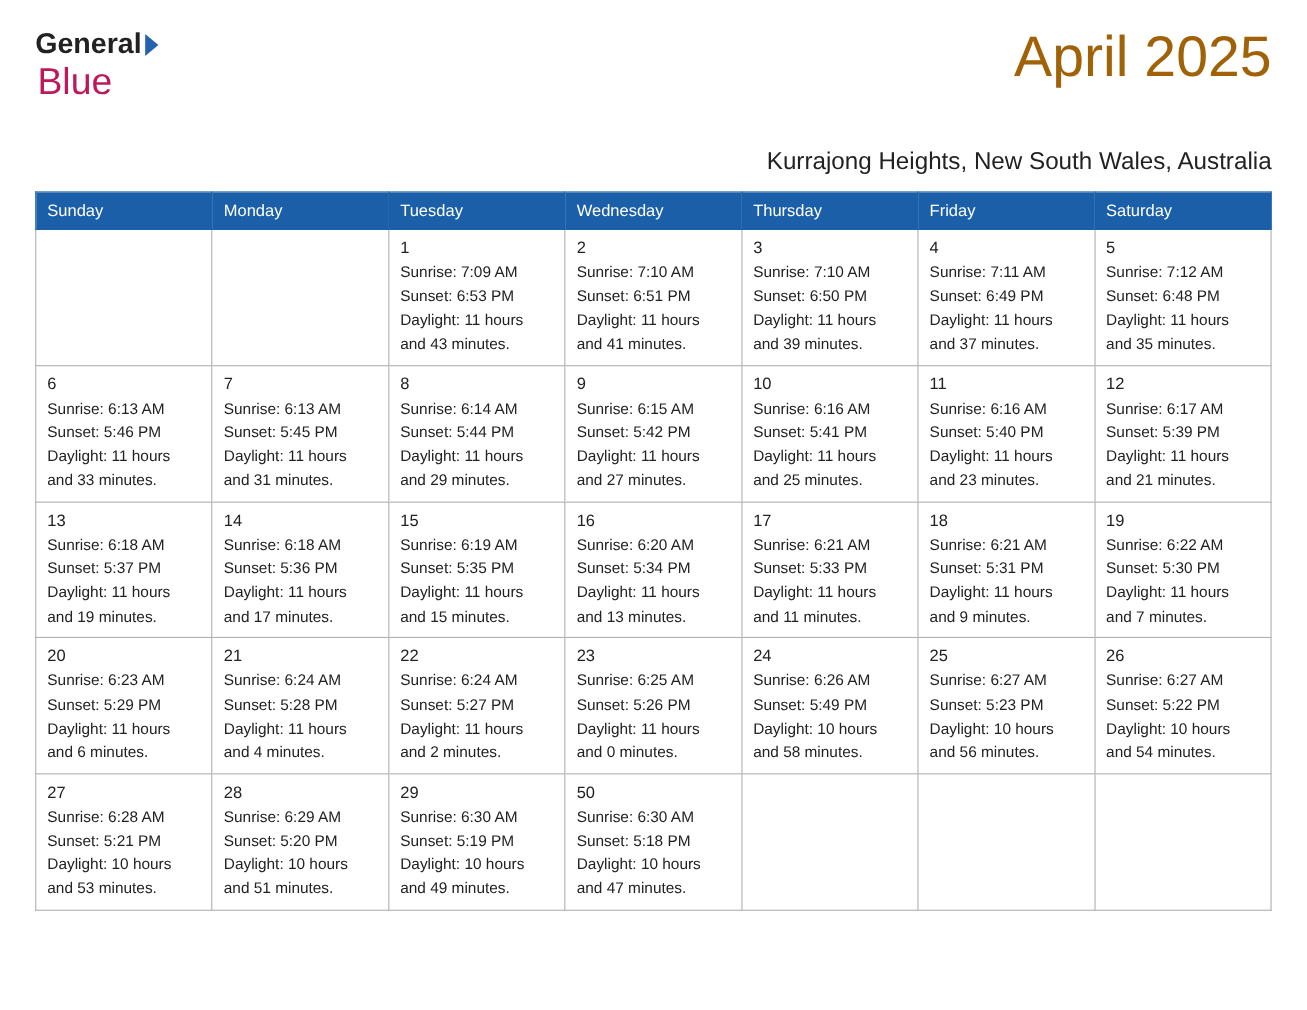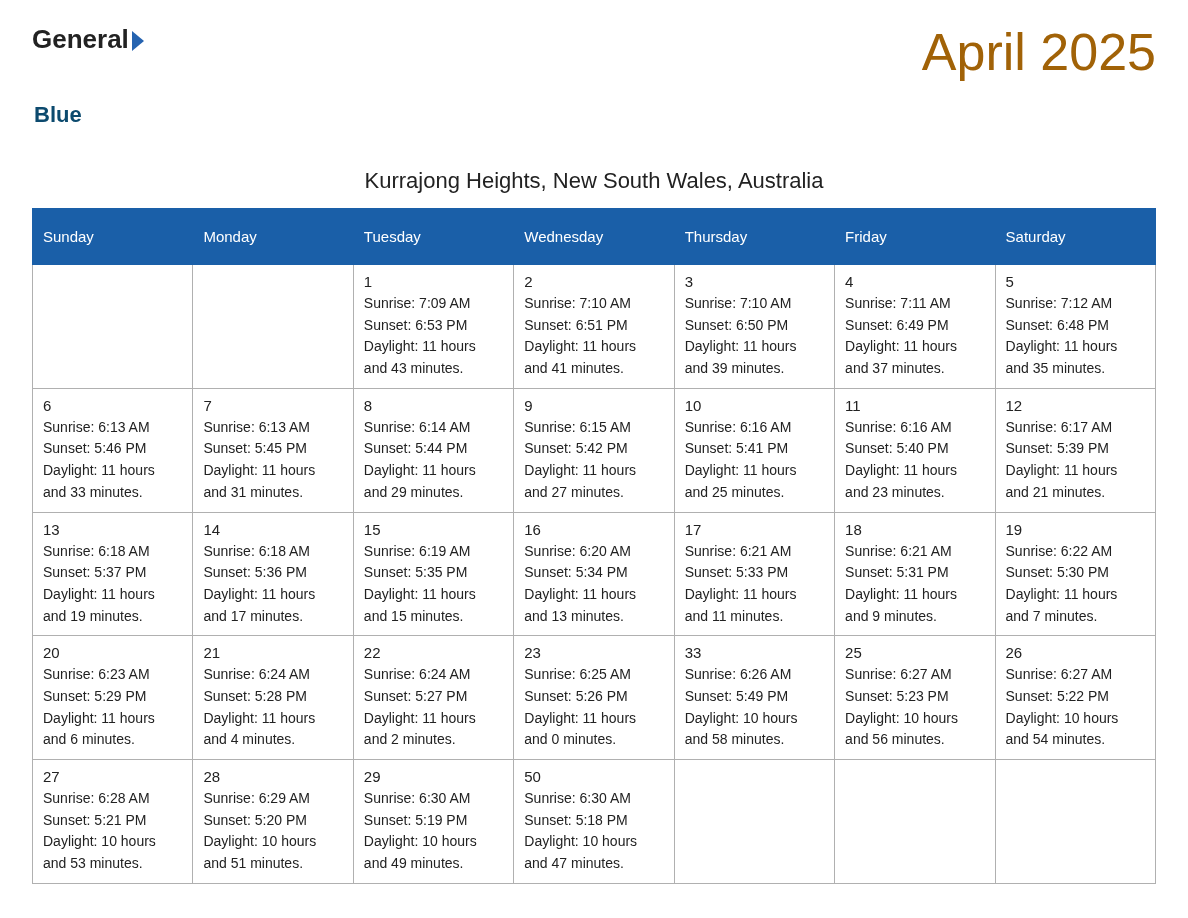--- a/index.html
+++ b/index.html
@@ -32,57 +32,56 @@
       height: 0;
       border-left: 12px solid #2563b0;
       border-top: 10px solid transparent;
       border-bottom: 10px solid transparent;
       margin-left: 3px;
       margin-top: 2px;
     }
     .logo-line {
       display: flex;
       flex-direction: column;
-      gap: 47px;
     }
     .logo-top {
       display: flex;
       align-items: center;
     }
     .logo-bottom {
-      font-size: 22px;
-      font-weight: bold;
-      color: #0c4a6e;
+      font-size: 34px;
+      font-weight: normal;
+      color: #be185d;
       margin-left: 2px;
     }
     .month-title {
       font-size: 52px;
       font-weight: normal;
       color: #a16207;
       text-align: right;
       line-height: 1.1;
     }
     .subtitle {
       font-size: 22px;
       color: #222;
-      text-align: center;
+      text-align: right;
       margin-bottom: 14px;
       margin-top: 40px;
     }
     .calendar {
       width: 100%;
       border-collapse: collapse;
       table-layout: fixed;
     }
     .calendar thead tr th {
       background-color: #1a5fa8;
       color: #fff;
       font-size: 15px;
       font-weight: normal;
-      padding: 19px 10px;
+      padding: 8px 10px;
       text-align: left;
       border: 1px solid #1a5fa8;
     }
     .calendar tbody tr td {
       border: 1px solid #b0b0b0;
       vertical-align: top;
       padding: 8px 10px;
       height: 110px;
       font-size: 13px;
       color: #222;
@@ -298,21 +297,21 @@
 and 2 minutes.</div>
         </td>
         <td>
           <span class="day-number">23</span>
           <div class="day-info" style="white-space: pre-line;">Sunrise: 6:25 AM
 Sunset: 5:26 PM
 Daylight: 11 hours
 and 0 minutes.</div>
         </td>
         <td>
-          <span class="day-number">33</span>
+          <span class="day-number">24</span>
           <div class="day-info" style="white-space: pre-line;">Sunrise: 6:26 AM
 Sunset: 5:49 PM
 Daylight: 10 hours
 and 58 minutes.</div>
         </td>
         <td>
           <span class="day-number">25</span>
           <div class="day-info" style="white-space: pre-line;">Sunrise: 6:27 AM
 Sunset: 5:23 PM
 Daylight: 10 hours

